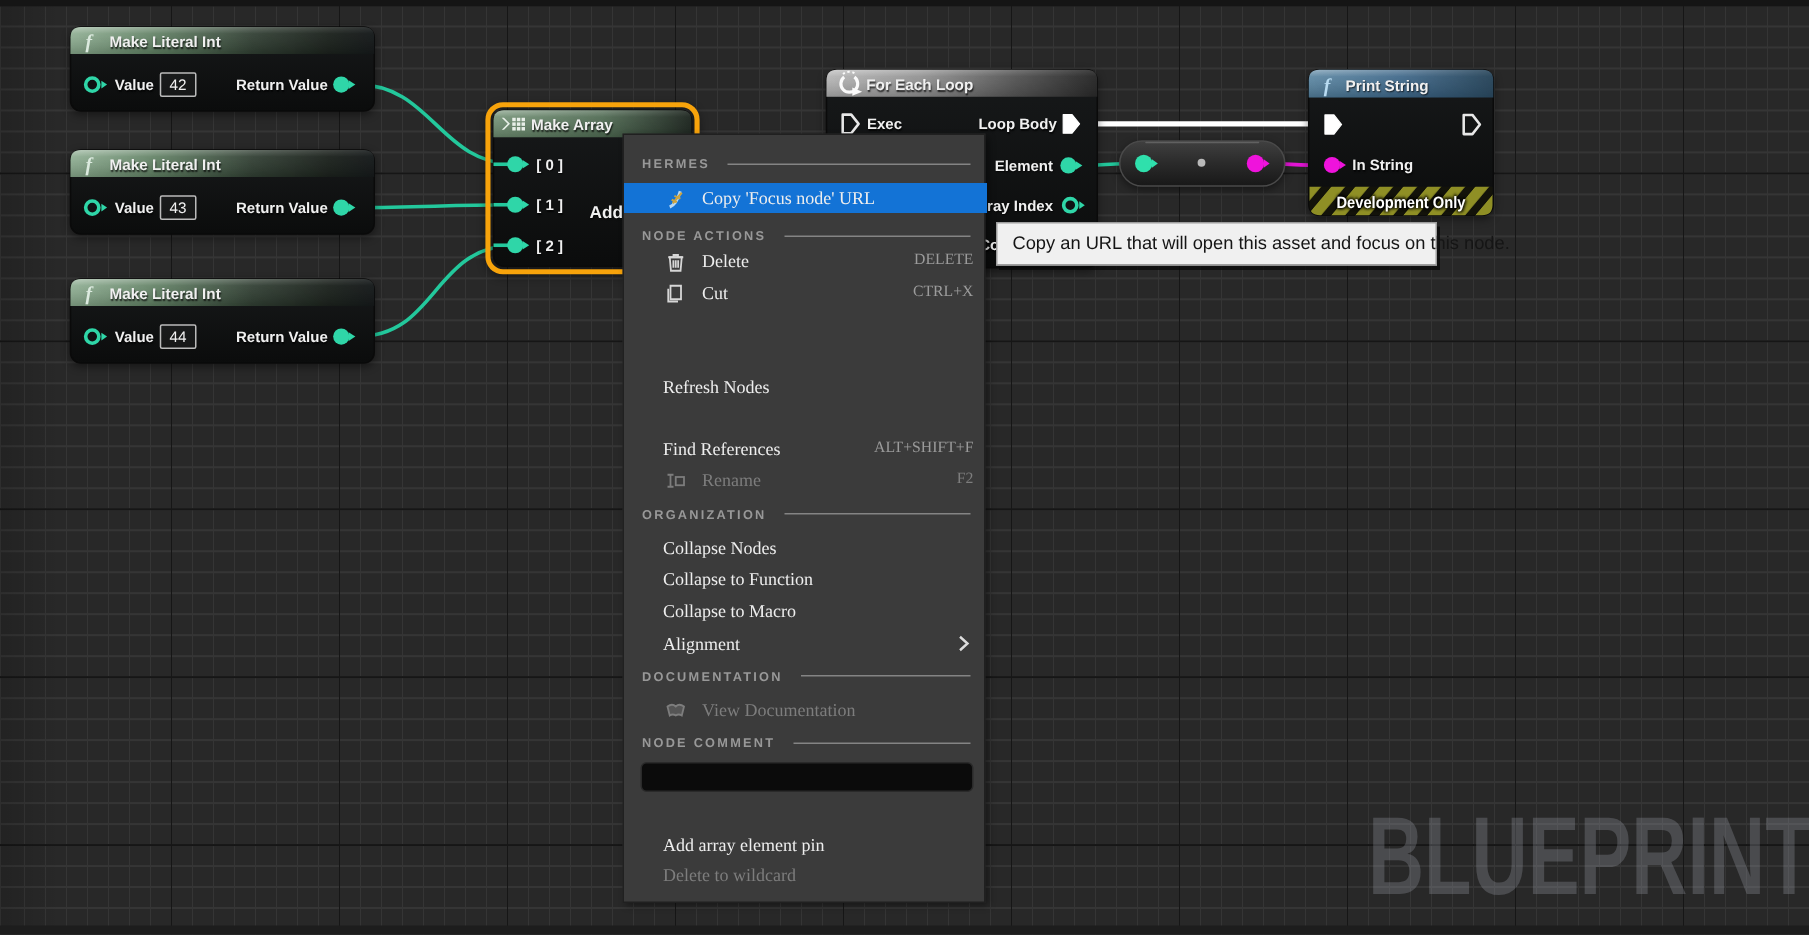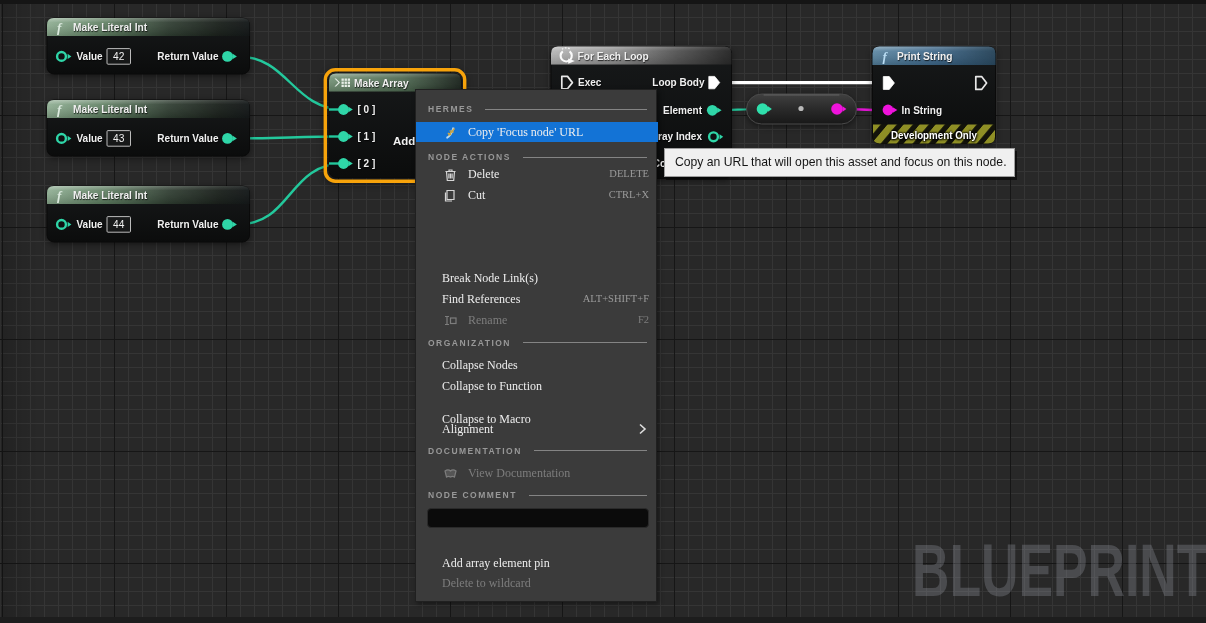--- a/index.html
+++ b/index.html
@@ -25,21 +25,21 @@
 .mrow .txt2{position:absolute;left:26px;}
 .mrow .sc{position:absolute;right:9px;color:#9b9b9b;font-size:10.5px;}
 .mrow.dis{color:#7d7d7d;}
 .mhead{position:absolute;left:12px;right:9px;height:14px;display:flex;align-items:center;
   color:#989898;font-size:8.5px;font-weight:bold;letter-spacing:1.5px;}
 .mhead:after{content:"";flex:1;height:1px;background:#848484;margin-left:12px;}
 #mblue{position:absolute;left:0;top:32px;width:242px;height:20px;background:#1373d6;}
 .micon{position:absolute;left:27px;top:3px;width:15px;height:15px;}
 #mcomment{position:absolute;left:11px;top:418px;width:222px;height:20px;background:#0b0b0b;border-radius:4px;border:1px solid #2a2a2a;}
 
-#tip{position:absolute;left:664px;top:148px;width:351px;height:29px;background:#f0f0f0;
+#tip{position:absolute;left:664px;top:148px;width:294px;height:29px;background:#f0f0f0;
   z-index:7;border:1px solid #9e9e9e;box-shadow:2px 3px 0 rgba(8,8,8,0.75);
   color:#151515;font-size:12.2px;line-height:27px;padding-left:10px;white-space:nowrap;}
 </style></head>
 <body>
 <div id="stage">
   <div id="vig"></div>
   <svg id="graph" width="1206" height="623" viewBox="0 0 1206 623">
   <defs>
     <linearGradient id="ghdr" x1="0" y1="0" x2="1" y2="0">
       <stop offset="0" stop-color="#8aab8e"></stop>
@@ -286,22 +286,22 @@
     <div class="mrow" style="top:95px">
       <svg class="micon" viewBox="0 0 15 15">
           <g stroke="#d6d6d6" stroke-width="1.2" fill="none">
             <path d="M4,2.5 h7 v9 h-7 z"></path>
             <path d="M2.5,4.5 v8.5 h6.5"></path>
           </g>
         </svg>
       <span class="txt">Cut</span>
         <span class="sc">CTRL+X</span>
     </div>
-    <div class="mrow" style="top:178.4px">
-        <span class="txt2">Break Node Link(s)</span>
+    <div class="mrow" style="top:157.6px">
+        <span class="txt2">Refresh Nodes</span>
       </div>
     <div class="mrow" style="top:199.4px">
         <span class="txt2">Find References</span>
         <span class="sc">ALT+SHIFT+F</span>
       </div>
     <div class="mrow dis" style="top:220px">
       <svg class="micon" viewBox="0 0 15 15">
           <g stroke="#7d7d7d" stroke-width="1.2" fill="none">
             <path d="M2,3.5 h4 M2,11.5 h4 M4,3.5 v8"></path>
             <rect x="7.5" y="5" width="5.5" height="5.5"></rect>
@@ -310,21 +310,21 @@
       <span class="txt">Rename</span>
         <span class="sc" style="color:#7d7d7d">F2</span>
     </div>
     <div class="mhead" style="top:245.9px">ORGANIZATION</div>
     <div class="mrow" style="top:265px">
         <span class="txt2">Collapse Nodes</span>
       </div>
     <div class="mrow" style="top:286.2px">
         <span class="txt2">Collapse to Function</span>
       </div>
-    <div class="mrow" style="top:319px">
+    <div class="mrow" style="top:307px">
         <span class="txt2">Collapse to Macro</span>
       </div>
     <div class="mrow" style="top:328.6px">
         <span class="txt2">Alignment</span>
       <svg style="position:absolute;right:10px;top:4px" width="12" height="12" viewBox="0 0 12 12">
           <path d="M4,1.5 L9,6 L4,10.5" stroke="#dddddd" stroke-width="1.6" fill="none"></path>
         </svg>
     </div>
     <div class="mhead" style="top:353.5px">DOCUMENTATION</div>
     <div class="mrow dis" style="top:372.5px">

